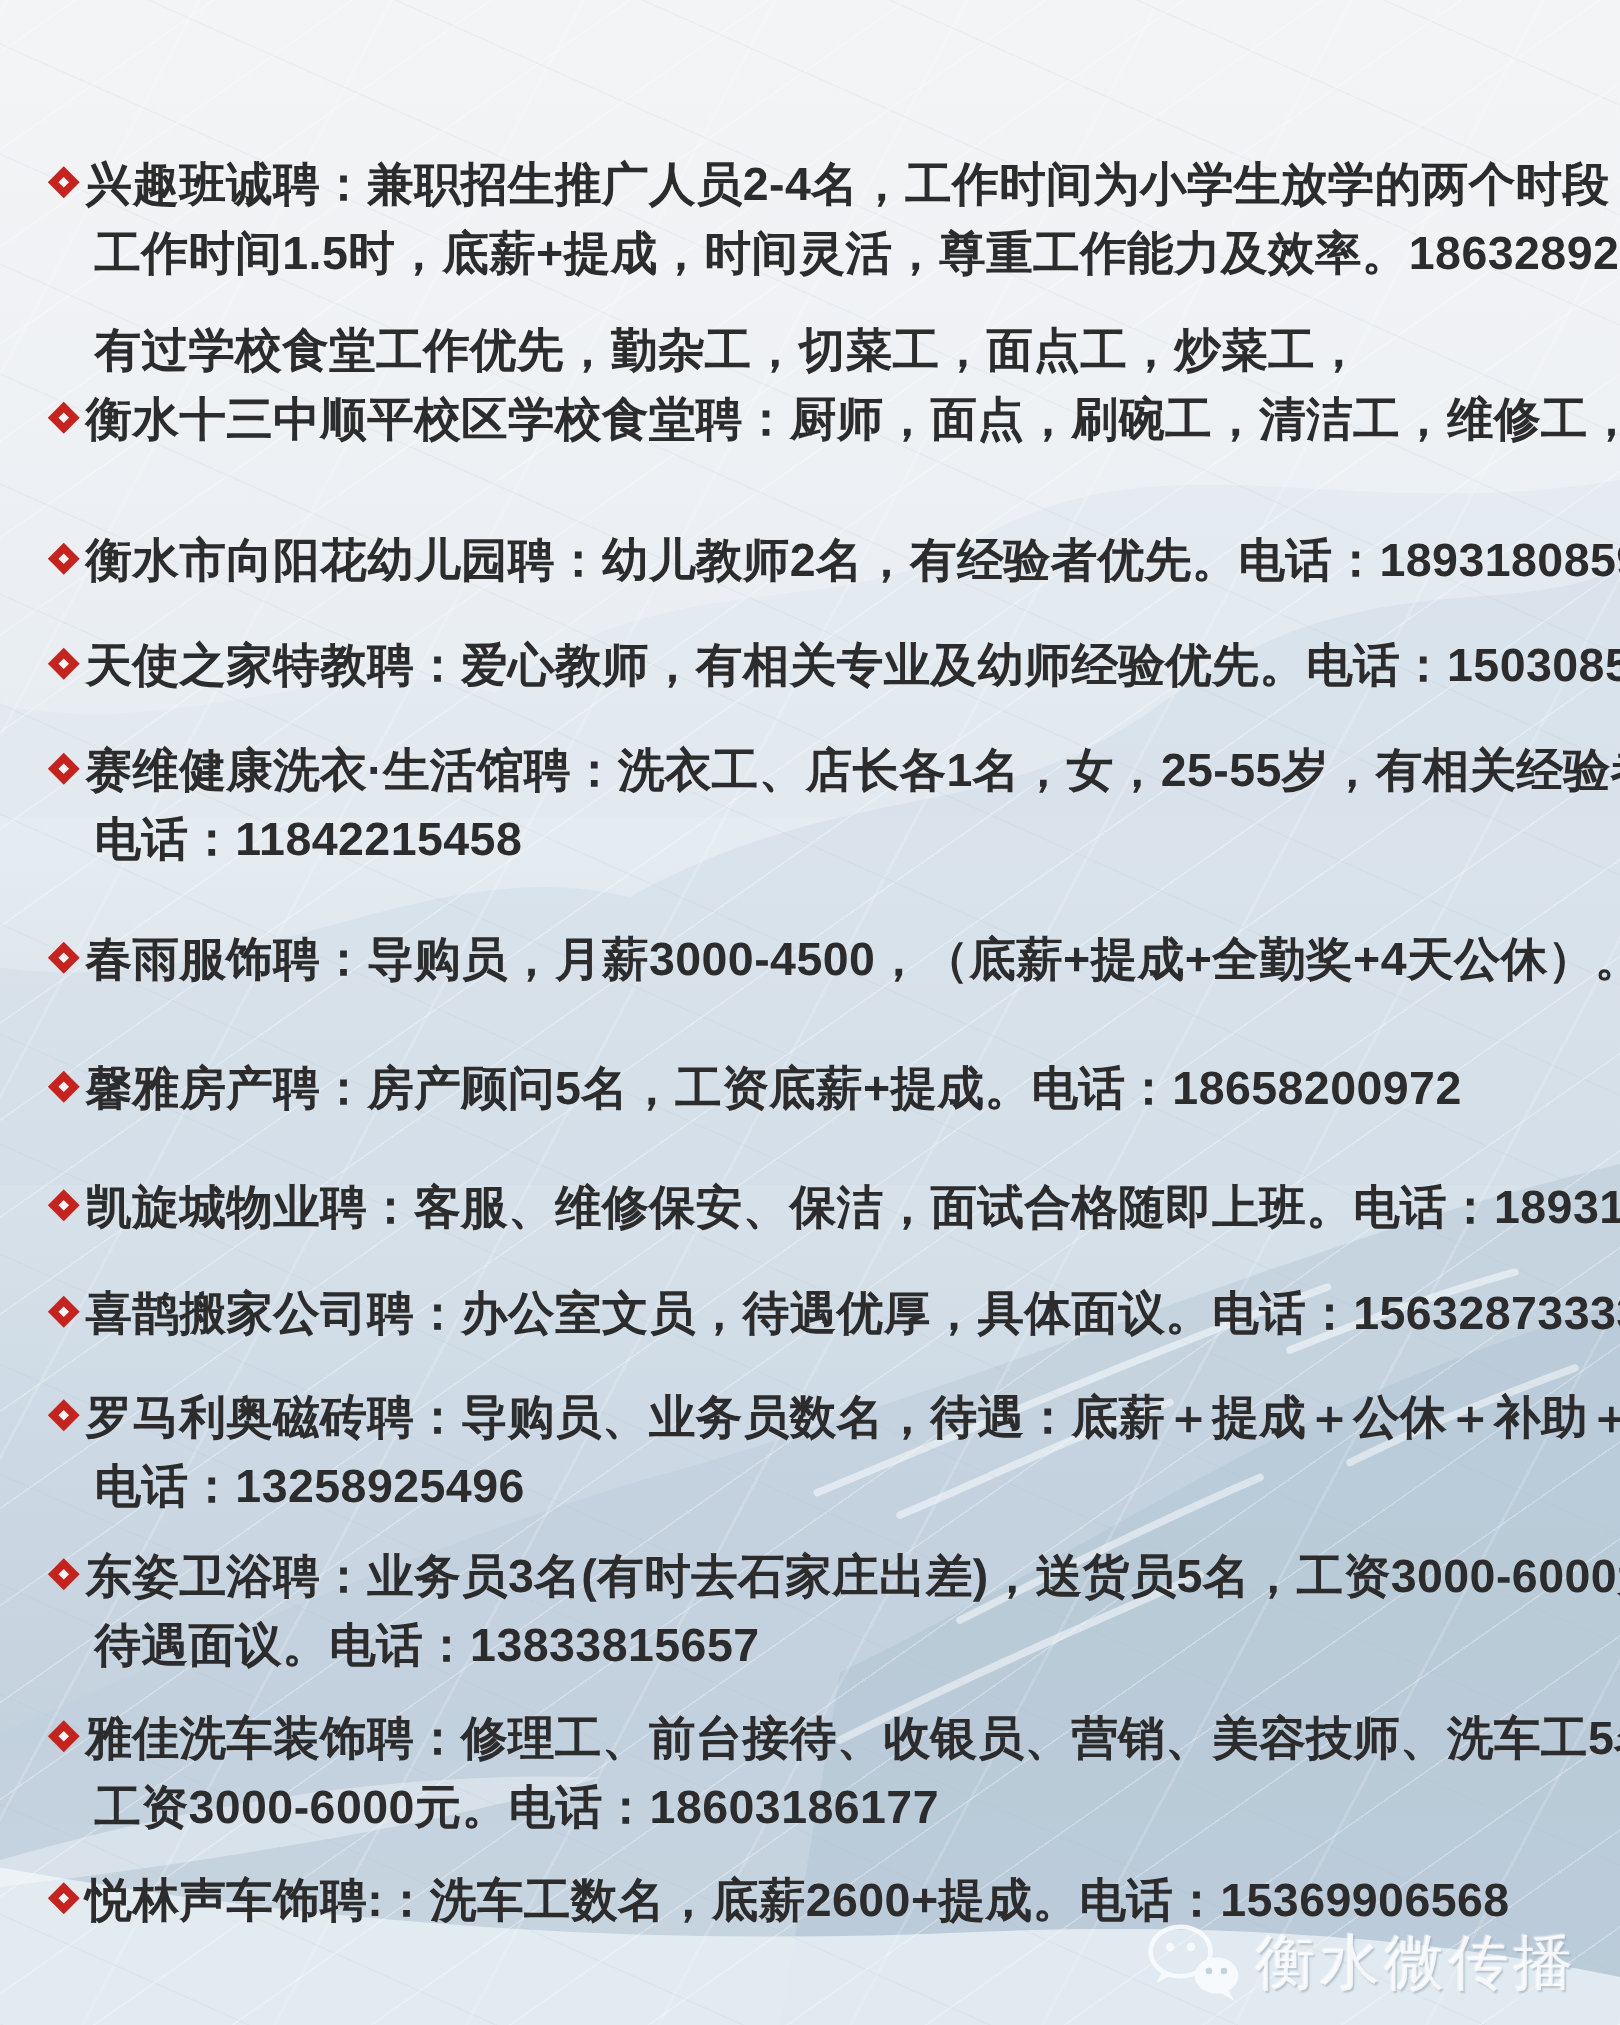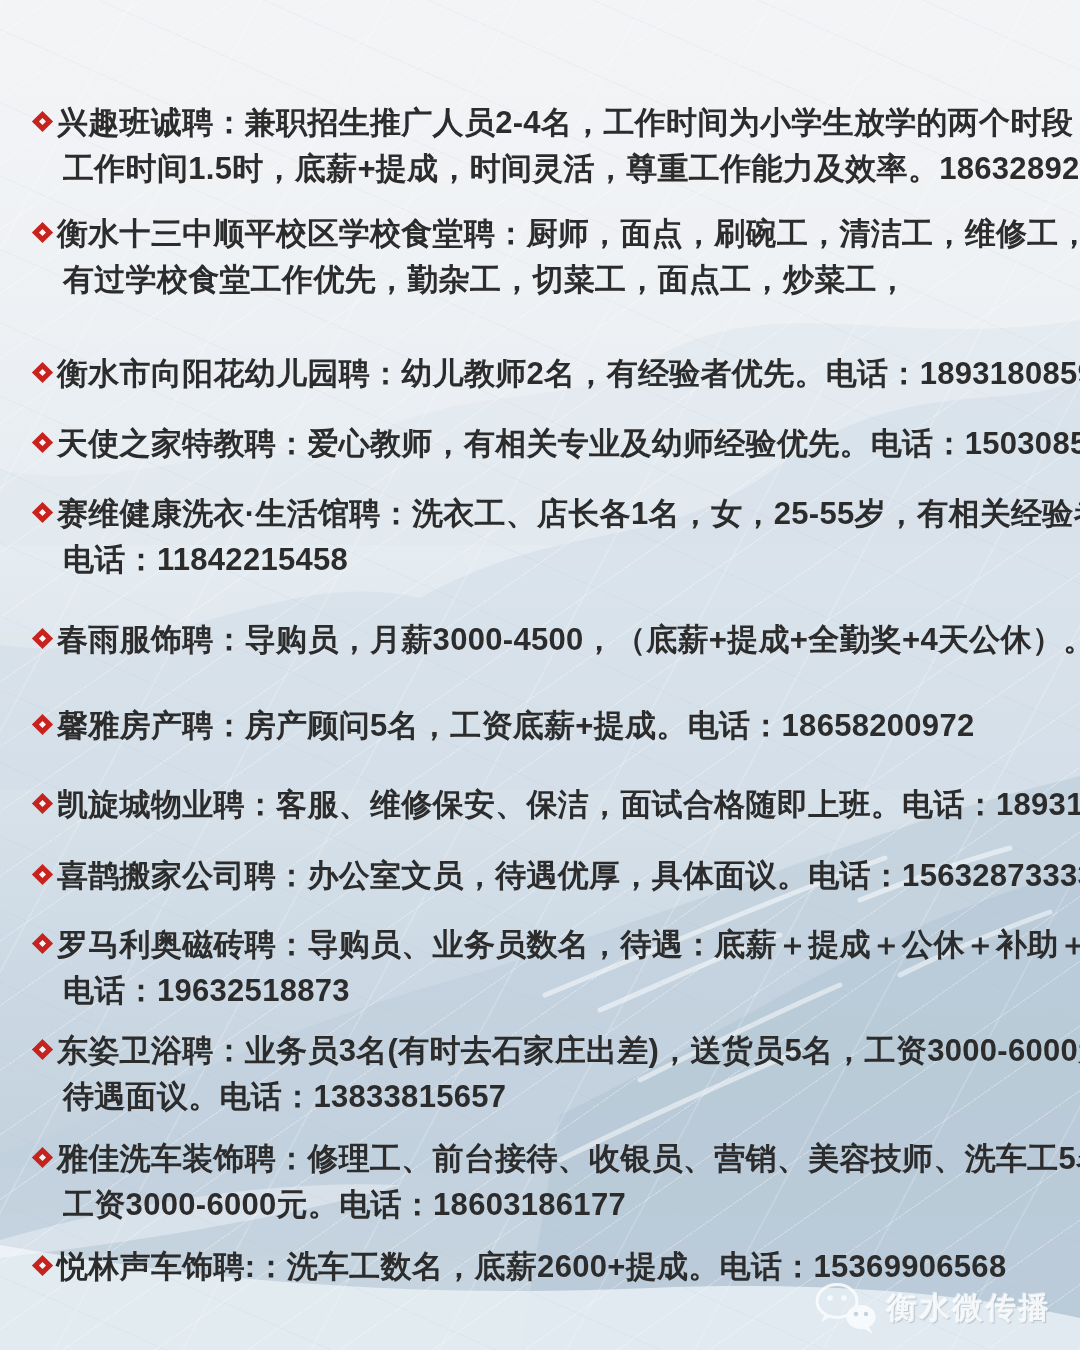--- a/index.html
+++ b/index.html
@@ -63,22 +63,22 @@
   }
   .watermark {
     position: absolute;
     right: 28px;
     top: 1280px;
     display: flex;
     align-items: center;
     gap: 8px;
   }
   .wm-text {
-    font-size: 30px;
-    font-weight: 700;
+    font-size: 40px;
+    font-weight: 400;
     letter-spacing: 3px;
     color: rgba(250,252,253,0.88);
     text-shadow: 1px 1px 1px rgba(150,165,182,0.55), -1px -1px 1px rgba(255,255,255,0.65);
   }
 </style>
 </head>
 <body>
 
 <div class="page">
 
@@ -112,22 +112,22 @@
   </svg>
 
   <div class="texture"></div>
 
   <section class="listings" id="listings">
       <article class="listing" style="top: 100px;">
         <div class="line first"><span class="bullet"></span><span>兴趣班诚聘：兼职招生推广人员2-4名，工作时间为小学生放学的两个时段，</span></div>
         <div class="line cont"><span>工作时间1.5时，底薪+提成，时间灵活，尊重工作能力及效率。18632892019</span></div>
       </article>
       <article class="listing" style="top: 211px;">
+        <div class="line cont"><span>有过学校食堂工作优先，勤杂工，切菜工，面点工，炒菜工，</span></div>
         <div class="line first"><span class="bullet"></span><span>衡水十三中顺平校区学校食堂聘：厨师，面点，刷碗工，清洁工，维修工，</span></div>
-        <div class="line cont"><span>有过学校食堂工作优先，勤杂工，切菜工，面点工，炒菜工，</span></div>
       </article>
       <article class="listing" style="top: 351px;">
         <div class="line first"><span class="bullet"></span><span>衡水市向阳花幼儿园聘：幼儿教师2名，有经验者优先。电话：18931808598</span></div>
       </article>
       <article class="listing" style="top: 421px;">
         <div class="line first"><span class="bullet"></span><span>天使之家特教聘：爱心教师，有相关专业及幼师经验优先。电话：15030850415</span></div>
       </article>
       <article class="listing" style="top: 491px;">
         <div class="line first"><span class="bullet"></span><span>赛维健康洗衣·生活馆聘：洗衣工、店长各1名，女，25-55岁，有相关经验者优先。</span></div>
         <div class="line cont"><span>电话：11842215458</span></div>
@@ -139,21 +139,21 @@
         <div class="line first"><span class="bullet"></span><span>馨雅房产聘：房产顾问5名，工资底薪+提成。电话：18658200972</span></div>
       </article>
       <article class="listing" style="top: 782px;">
         <div class="line first"><span class="bullet"></span><span>凯旋城物业聘：客服、维修保安、保洁，面试合格随即上班。电话：18931800028</span></div>
       </article>
       <article class="listing" style="top: 853px;">
         <div class="line first"><span class="bullet"></span><span>喜鹊搬家公司聘：办公室文员，待遇优厚，具体面议。电话：15632873333</span></div>
       </article>
       <article class="listing" style="top: 922px;">
         <div class="line first"><span class="bullet"></span><span>罗马利奥磁砖聘：导购员、业务员数名，待遇：底薪＋提成＋公休＋补助＋奖金。</span></div>
-        <div class="line cont"><span>电话：19632518873</span></div>
+        <div class="line cont"><span>电话：13258925496</span></div>
       </article>
       <article class="listing" style="top: 1028px;">
         <div class="line first"><span class="bullet"></span><span>东姿卫浴聘：业务员3名(有时去石家庄出差)，送货员5名，工资3000-6000元，</span></div>
         <div class="line cont"><span>待遇面议。电话：13833815657</span></div>
       </article>
       <article class="listing" style="top: 1136px;">
         <div class="line first"><span class="bullet"></span><span>雅佳洗车装饰聘：修理工、前台接待、收银员、营销、美容技师、洗车工5名，</span></div>
         <div class="line cont"><span>工资3000-6000元。电话：18603186177</span></div>
       </article>
       <article class="listing" style="top: 1244px;">

